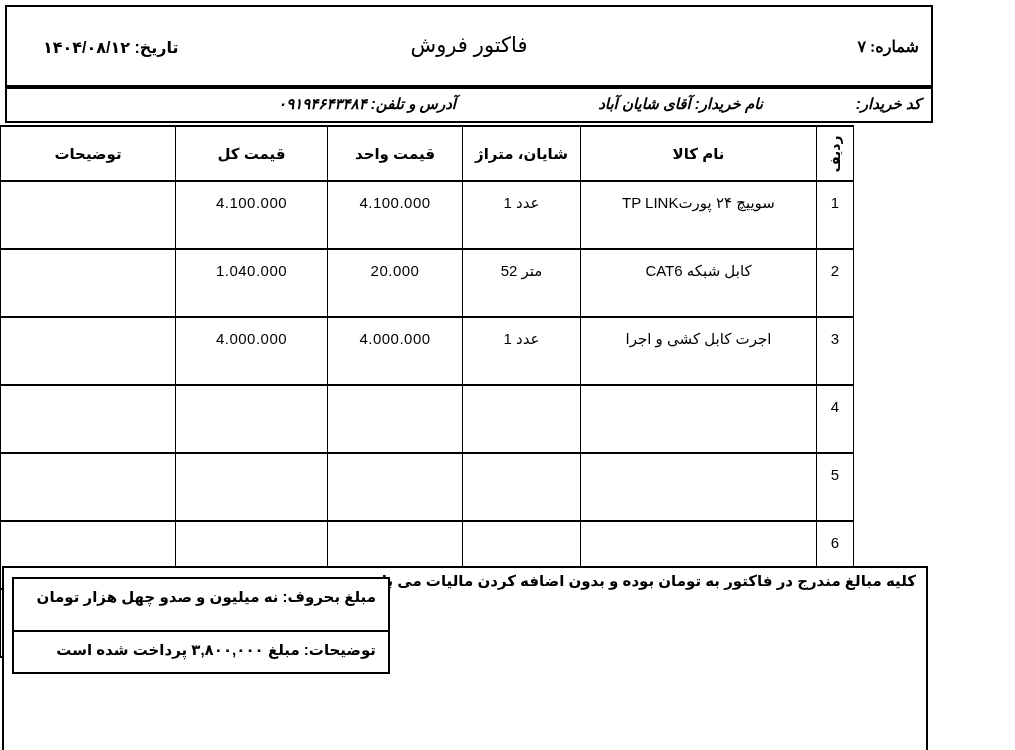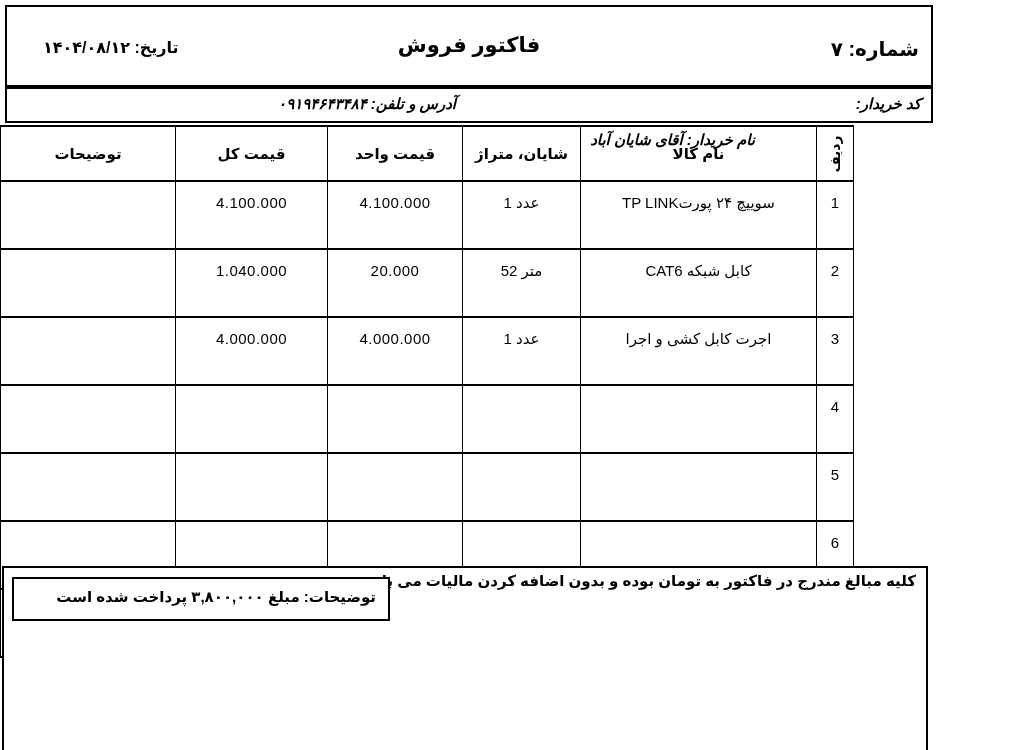--- a/index.html
+++ b/index.html
@@ -12,29 +12,29 @@
     background: #ffffff;
     overflow: hidden;
     font-family: "Liberation Sans", "DejaVu Sans", sans-serif;
     color: #000;
     direction: rtl;
   }
   .box { position: absolute; border: 2px solid #000; background: #fff; box-sizing: border-box; }
 
   
   #top-box { left: 5px; top: 5px; width: 928px; height: 82px; }
-  #invoice-number { position: absolute; right: 12px; top: 30px; font-size: 20px; font-weight: bold; }
-  #invoice-title  { position: absolute; left: 0; right: 0; top: 26px; text-align: center; font-size: 21px; font-weight: bold; }
+  #invoice-number { position: absolute; right: 12px; top: 30px; font-size: 16px; font-weight: bold; font-family: Liberation Serif, serif; }
+  #invoice-title  { position: absolute; left: 0; right: 0; top: 26px; text-align: center; font-size: 21px; font-weight: normal; }
   #invoice-date   { position: absolute; left: 36px; top: 31px; font-size: 16px; font-weight: bold; }
 
   
   #buyer-box { left: 5px; top: 87px; width: 928px; height: 36px; }
   #buyer-box span { position: absolute; top: 6px; font-size: 15px; font-weight: bold; white-space: nowrap; font-style: italic; }
   #buyer-code    { right: 10px; }
-  #buyer-name    { right: 176px; margin-top: 36px; }
+  #buyer-name    { right: 168px; }
   #buyer-address { right: 475px; }
 
   
   #items-table {
     position: absolute; left: 0; top: 125px; width: 853px;
     border-collapse: collapse; table-layout: fixed;
     direction: rtl;
   }
   #items-table td, #items-table th {
     border-left: 1px solid #000; border-right: 1px solid #000;
@@ -160,17 +160,18 @@
       <td class="c-unit"></td>
       <td class="c-total"></td>
       <td class="c-notes"></td>
     </tr>
   </tbody>
     </table>
 
   <div id="bottom-box" class="box">
     <div id="tax-note">کلیه مبالغ مندرج در فاکتور به تومان بوده و بدون اضافه کردن مالیات می باشد</div>
     <div id="totals-box">
+      <div class="totals-row">مبلغ بحروف: نه میلیون و صدو چهل هزار تومان</div>
       <div class="totals-row">توضیحات: مبلغ ۳,۸۰۰,۰۰۰ پرداخت شده است</div>
     </div>
   </div>
 
 </div>
 
 </body></html>

